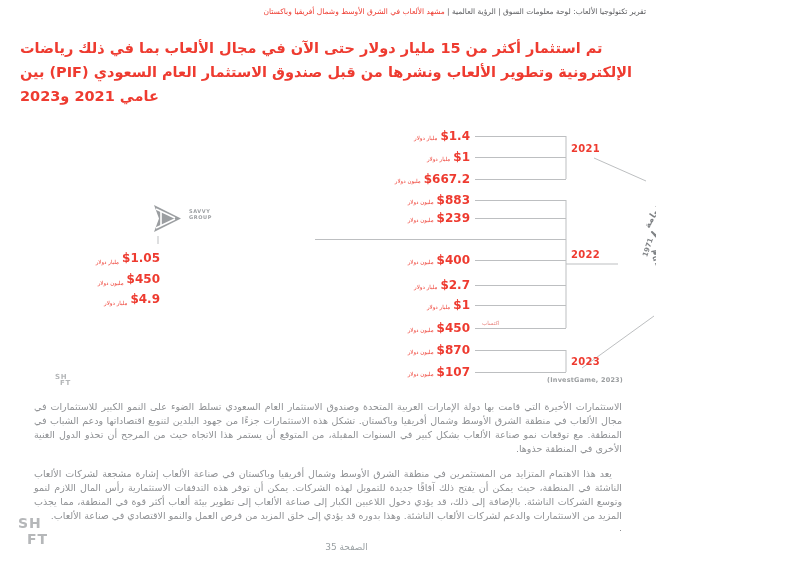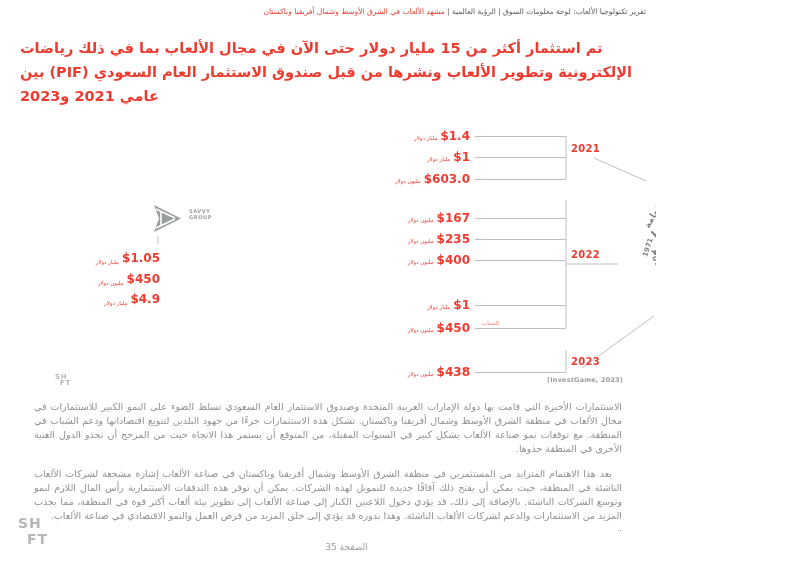--- a/index.html
+++ b/index.html
@@ -124,66 +124,83 @@
   <div class="inv-row" style="top:148px">
     <div class="txt">
         <span class="unit">مليار دولار</span>
         <span class="amt">$1</span>
       </div>
       <div class="lead"></div>
   </div>
   <div class="inv-row" style="top:170px">
     <div class="txt">
         <span class="unit">مليون دولار</span>
-        <span class="amt">$603.0</span>
-      </div>
-      <div class="lead"></div>
-  </div>
-
+        <span class="amt">$667.2</span>
+      </div>
+      <div class="lead"></div>
+  </div>
+
+  <div class="inv-row" style="top:191px">
+    <div class="txt">
+        <span class="unit">مليون دولار</span>
+        <span class="amt">$883</span>
+      </div>
+      <div class="lead"></div>
+  </div>
   <div class="inv-row" style="top:209px">
     <div class="txt">
         <span class="unit">مليون دولار</span>
-        <span class="amt">$167</span>
+        <span class="amt">$239</span>
       </div>
       <div class="lead"></div>
   </div>
   <div class="inv-row" style="top:230px">
-    <div class="txt">
-        <span class="unit">مليون دولار</span>
-        <span class="amt">$235</span>
-      </div>
       <div class="lead"></div>
   </div>
   <div class="inv-row" style="top:251px">
     <div class="txt">
         <span class="unit">مليون دولار</span>
         <span class="amt">$400</span>
+      </div>
+      <div class="lead"></div>
+  </div>
+  <div class="inv-row" style="top:276px">
+    <div class="txt">
+        <span class="unit">مليار دولار</span>
+        <span class="amt">$2.7</span>
       </div>
       <div class="lead"></div>
   </div>
   <div class="inv-row" style="top:296px">
     <div class="txt">
         <span class="unit">مليار دولار</span>
         <span class="amt">$1</span>
       </div>
       <div class="lead"></div>
   </div>
   <div class="inv-row" style="top:319px">
     <span class="note">اكتساب</span>
     <div class="txt">
         <span class="unit">مليون دولار</span>
         <span class="amt">$450</span>
       </div>
       <div class="lead"></div>
   </div>
 
+  <div class="inv-row" style="top:341px">
+    <div class="txt">
+        <span class="unit">مليون دولار</span>
+        <span class="amt">$870</span>
+      </div>
+      <div class="lead"></div>
+  </div>
   <div class="inv-row" style="top:363px">
     <div class="txt">
         <span class="unit">مليون دولار</span>
-        <span class="amt">$438</span>
+        <span class="amt">$107</span>
       </div>
       <div class="lead"></div>
   </div>
 
   <svg class="savvy-mark" viewBox="0 0 30 27">
     <path d="M1,0 L28,13.5 L1,27 L6,13.5 Z" fill="#9b9ea1"></path>
     <g stroke="#ffffff" stroke-width="1.6" fill="none">
       <path d="M3,4 L22,13"></path>
       <path d="M3,23 L22,14"></path>
       <path d="M8,6 L8,21"></path>

